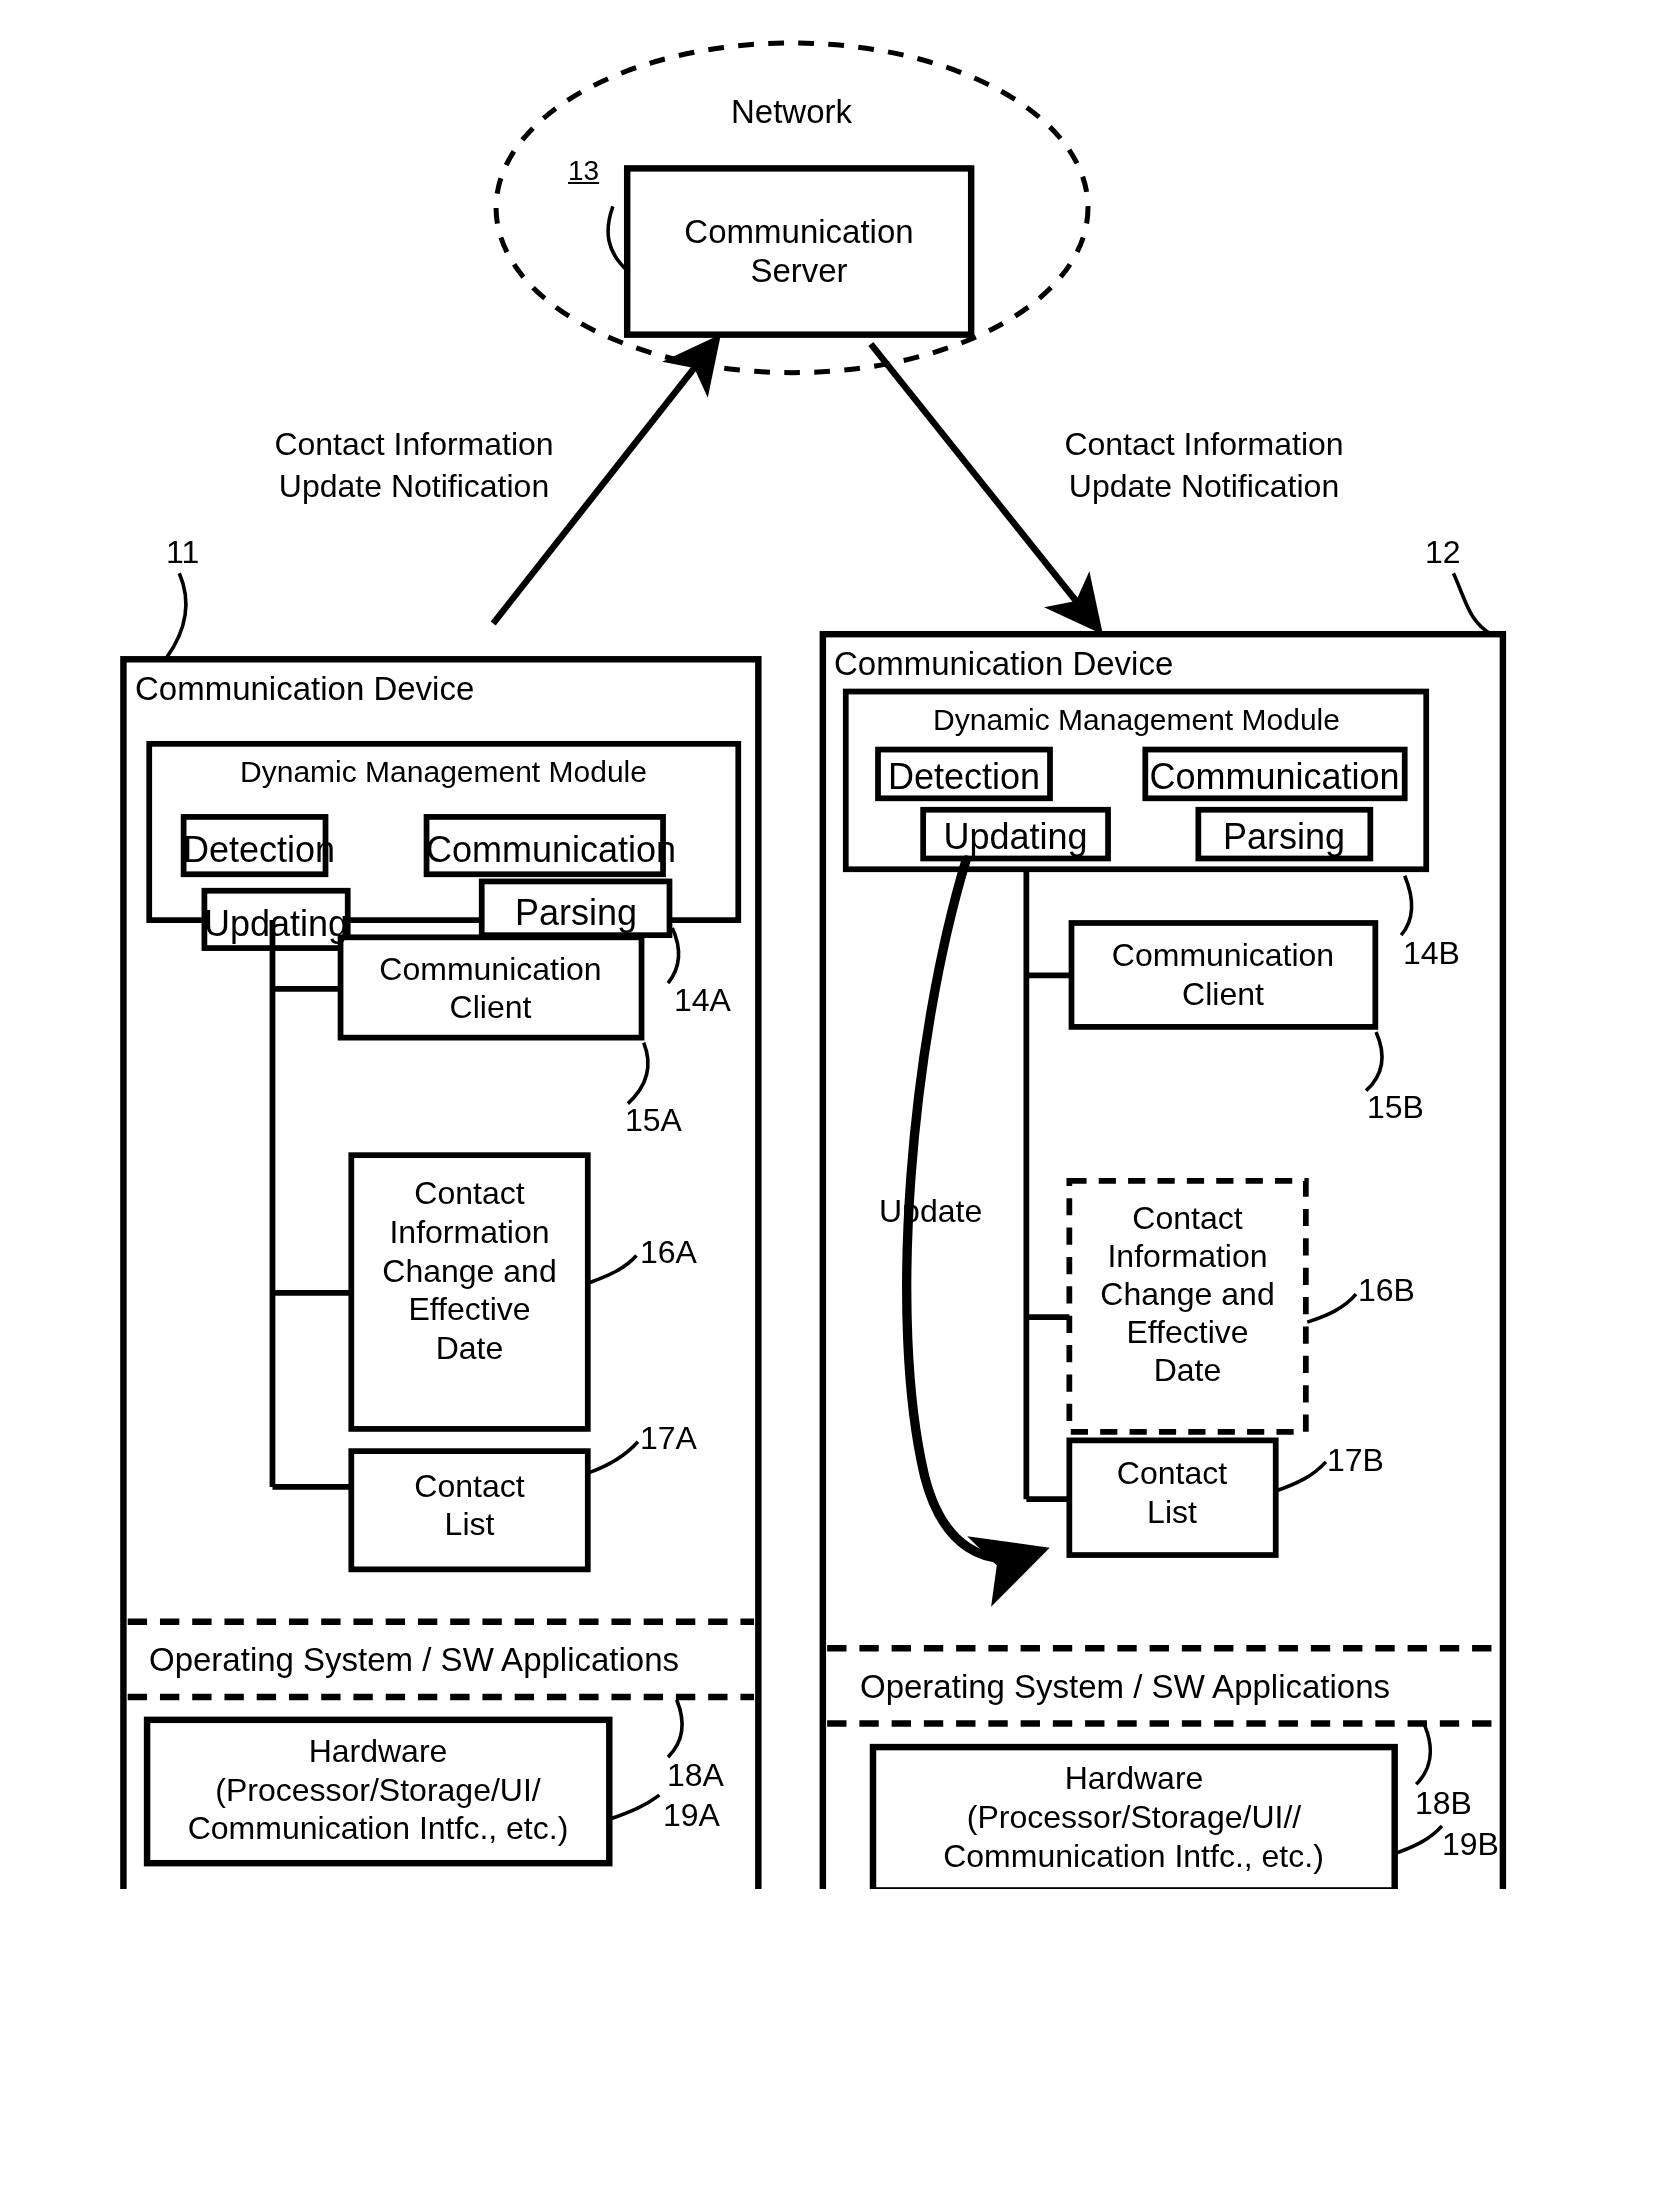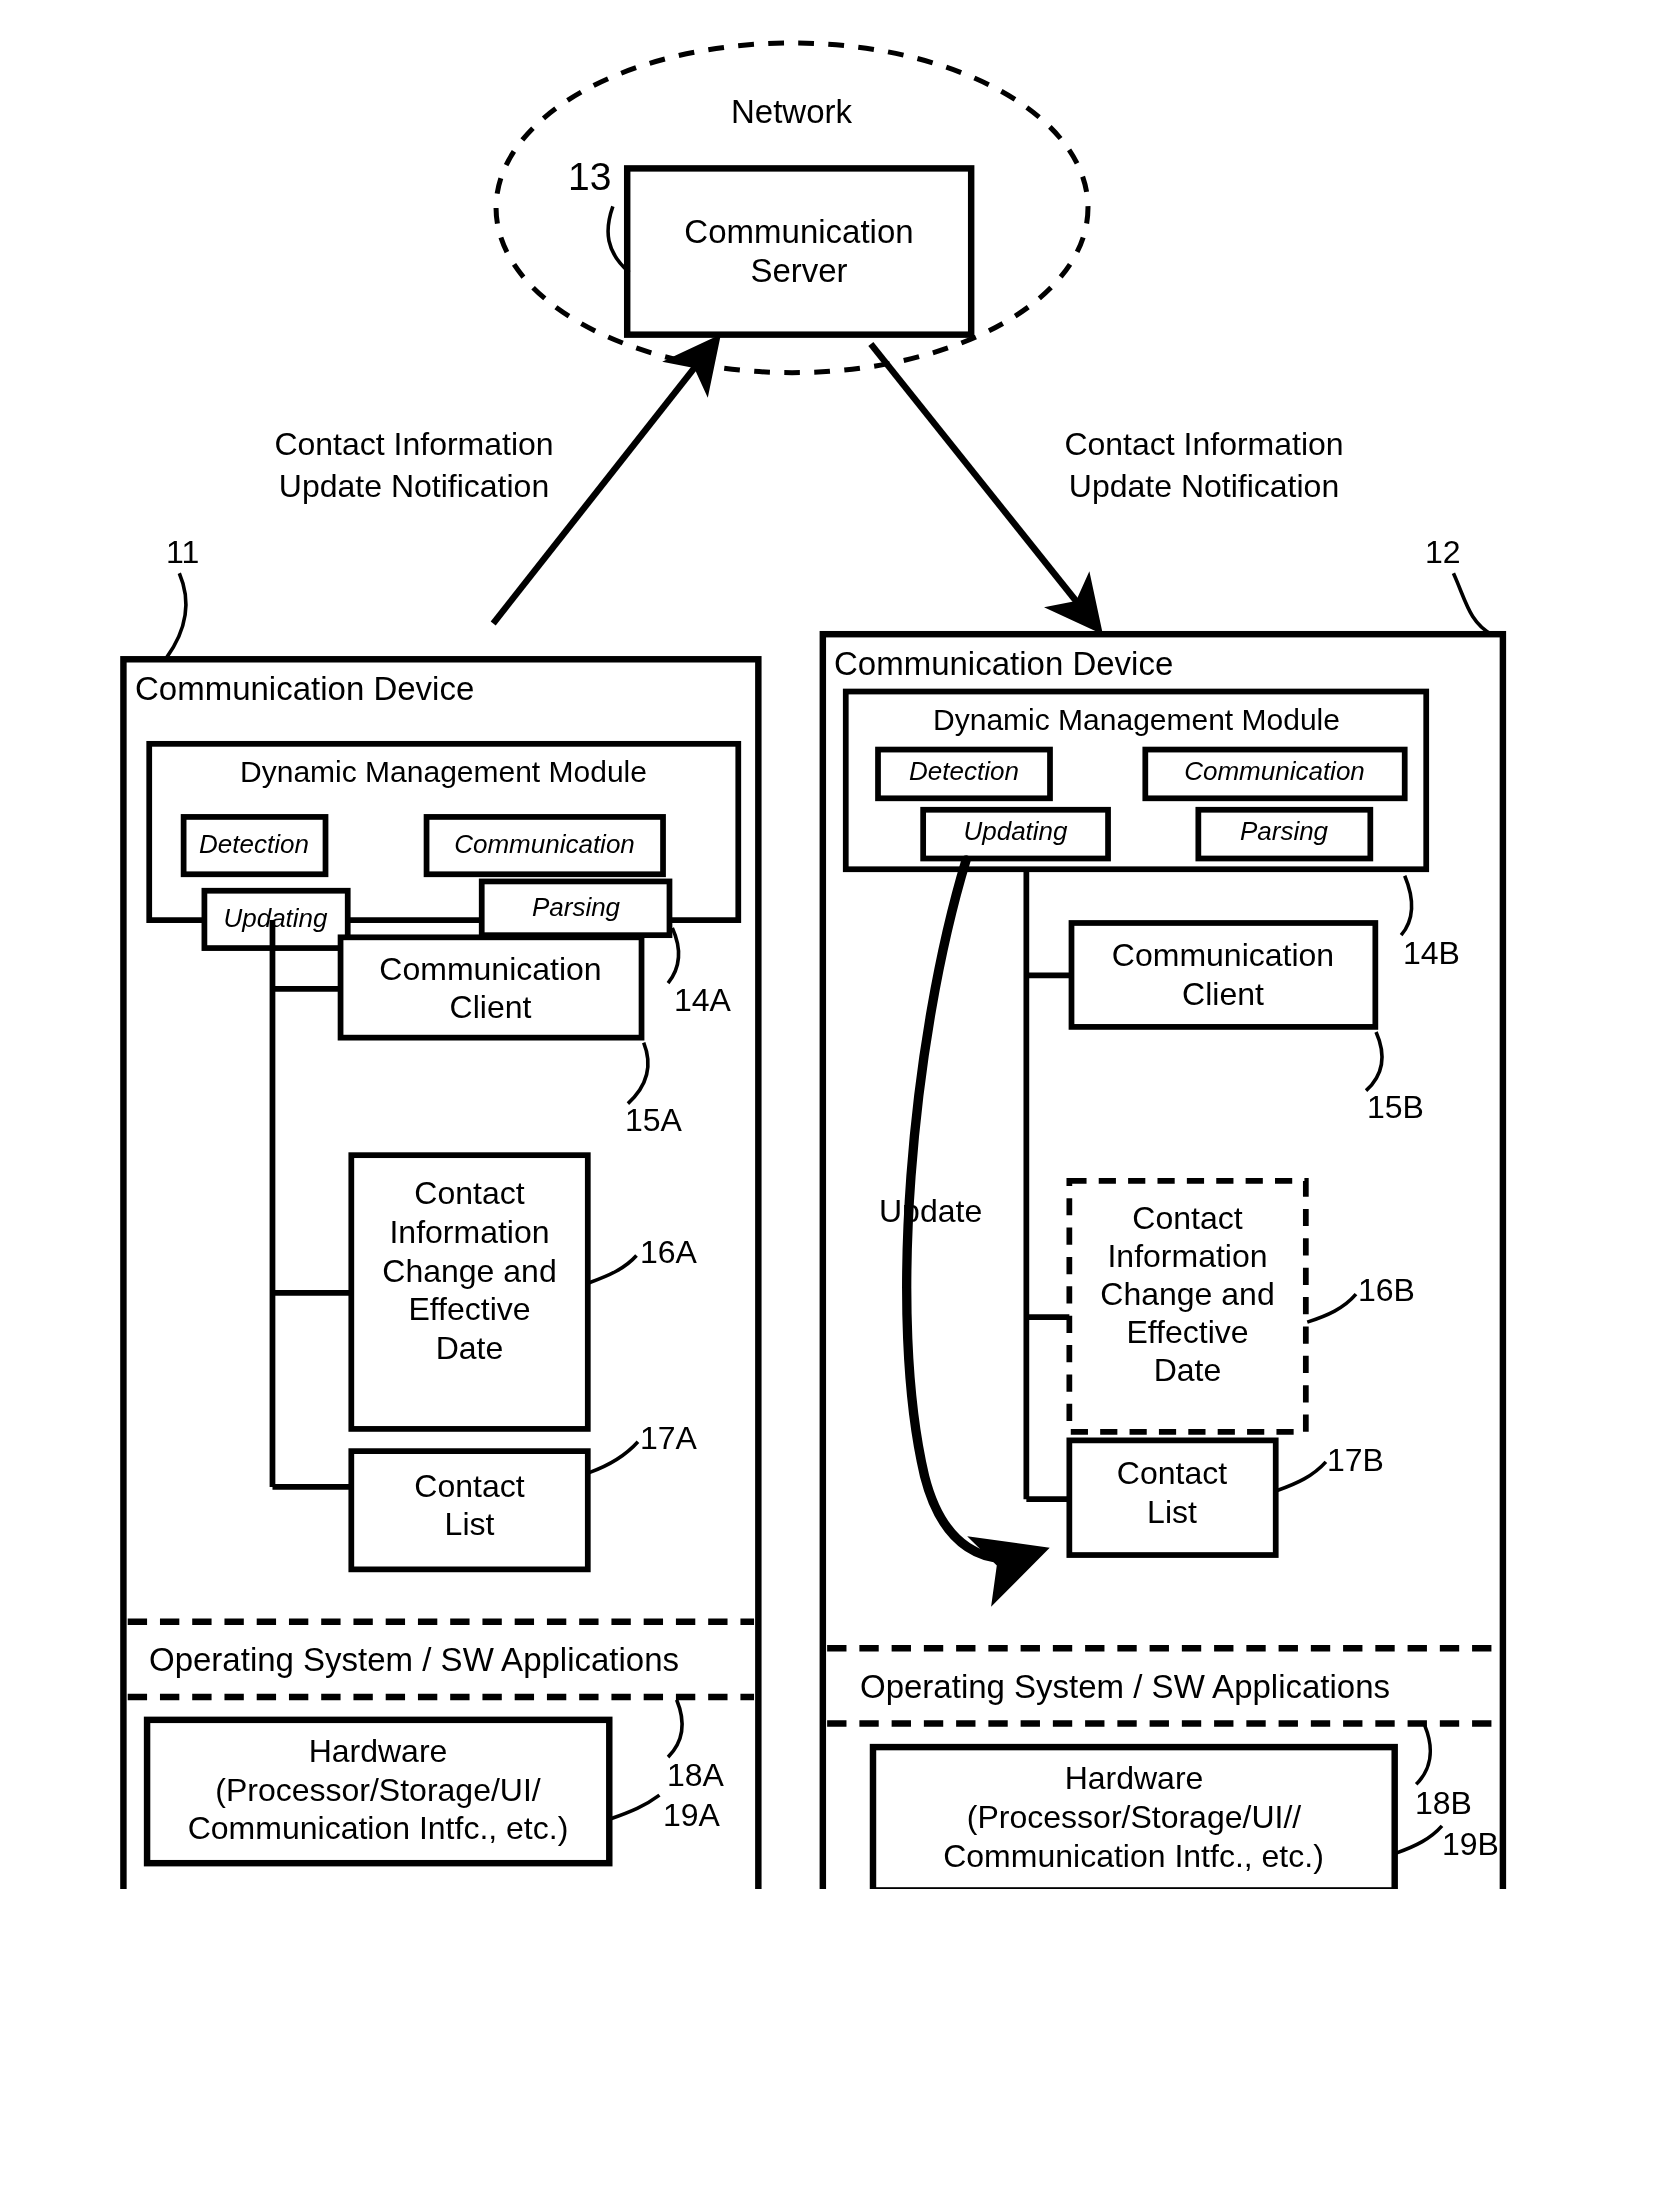--- a/index.html
+++ b/index.html
@@ -26,26 +26,26 @@
   .lbl {
     position: absolute;
     white-space: pre;
     line-height: 1.18;
     color: #000;
   }
   .ctr { text-align: center; }
   .lft { text-align: left; }
   .t-network   { font-size: 33px; }
   .t-server    { font-size: 33px; }
-  .t-ref       { font-size: 39px; }
+  .t-ref       { font-size: 28px; text-decoration: underline; }
   .t-refsm     { font-size: 32px; }
   .t-arrowlbl  { font-size: 32px; }
   .t-device    { font-size: 33px; }
   .t-dmm       { font-size: 30px; }
-  .t-sub       { font-size: 26px; font-style: italic; }
+  .t-sub       { font-size: 36px; }
   .t-box       { font-size: 32px; }
   .t-os        { font-size: 33px; }
   .t-hw        { font-size: 32px; }
   .t-update    { font-size: 32px; }
   .t-fig       { font-size: 52px; letter-spacing: 2.2px; }
 </style>
 </head>
 <body>
 
 <div id="figure">

